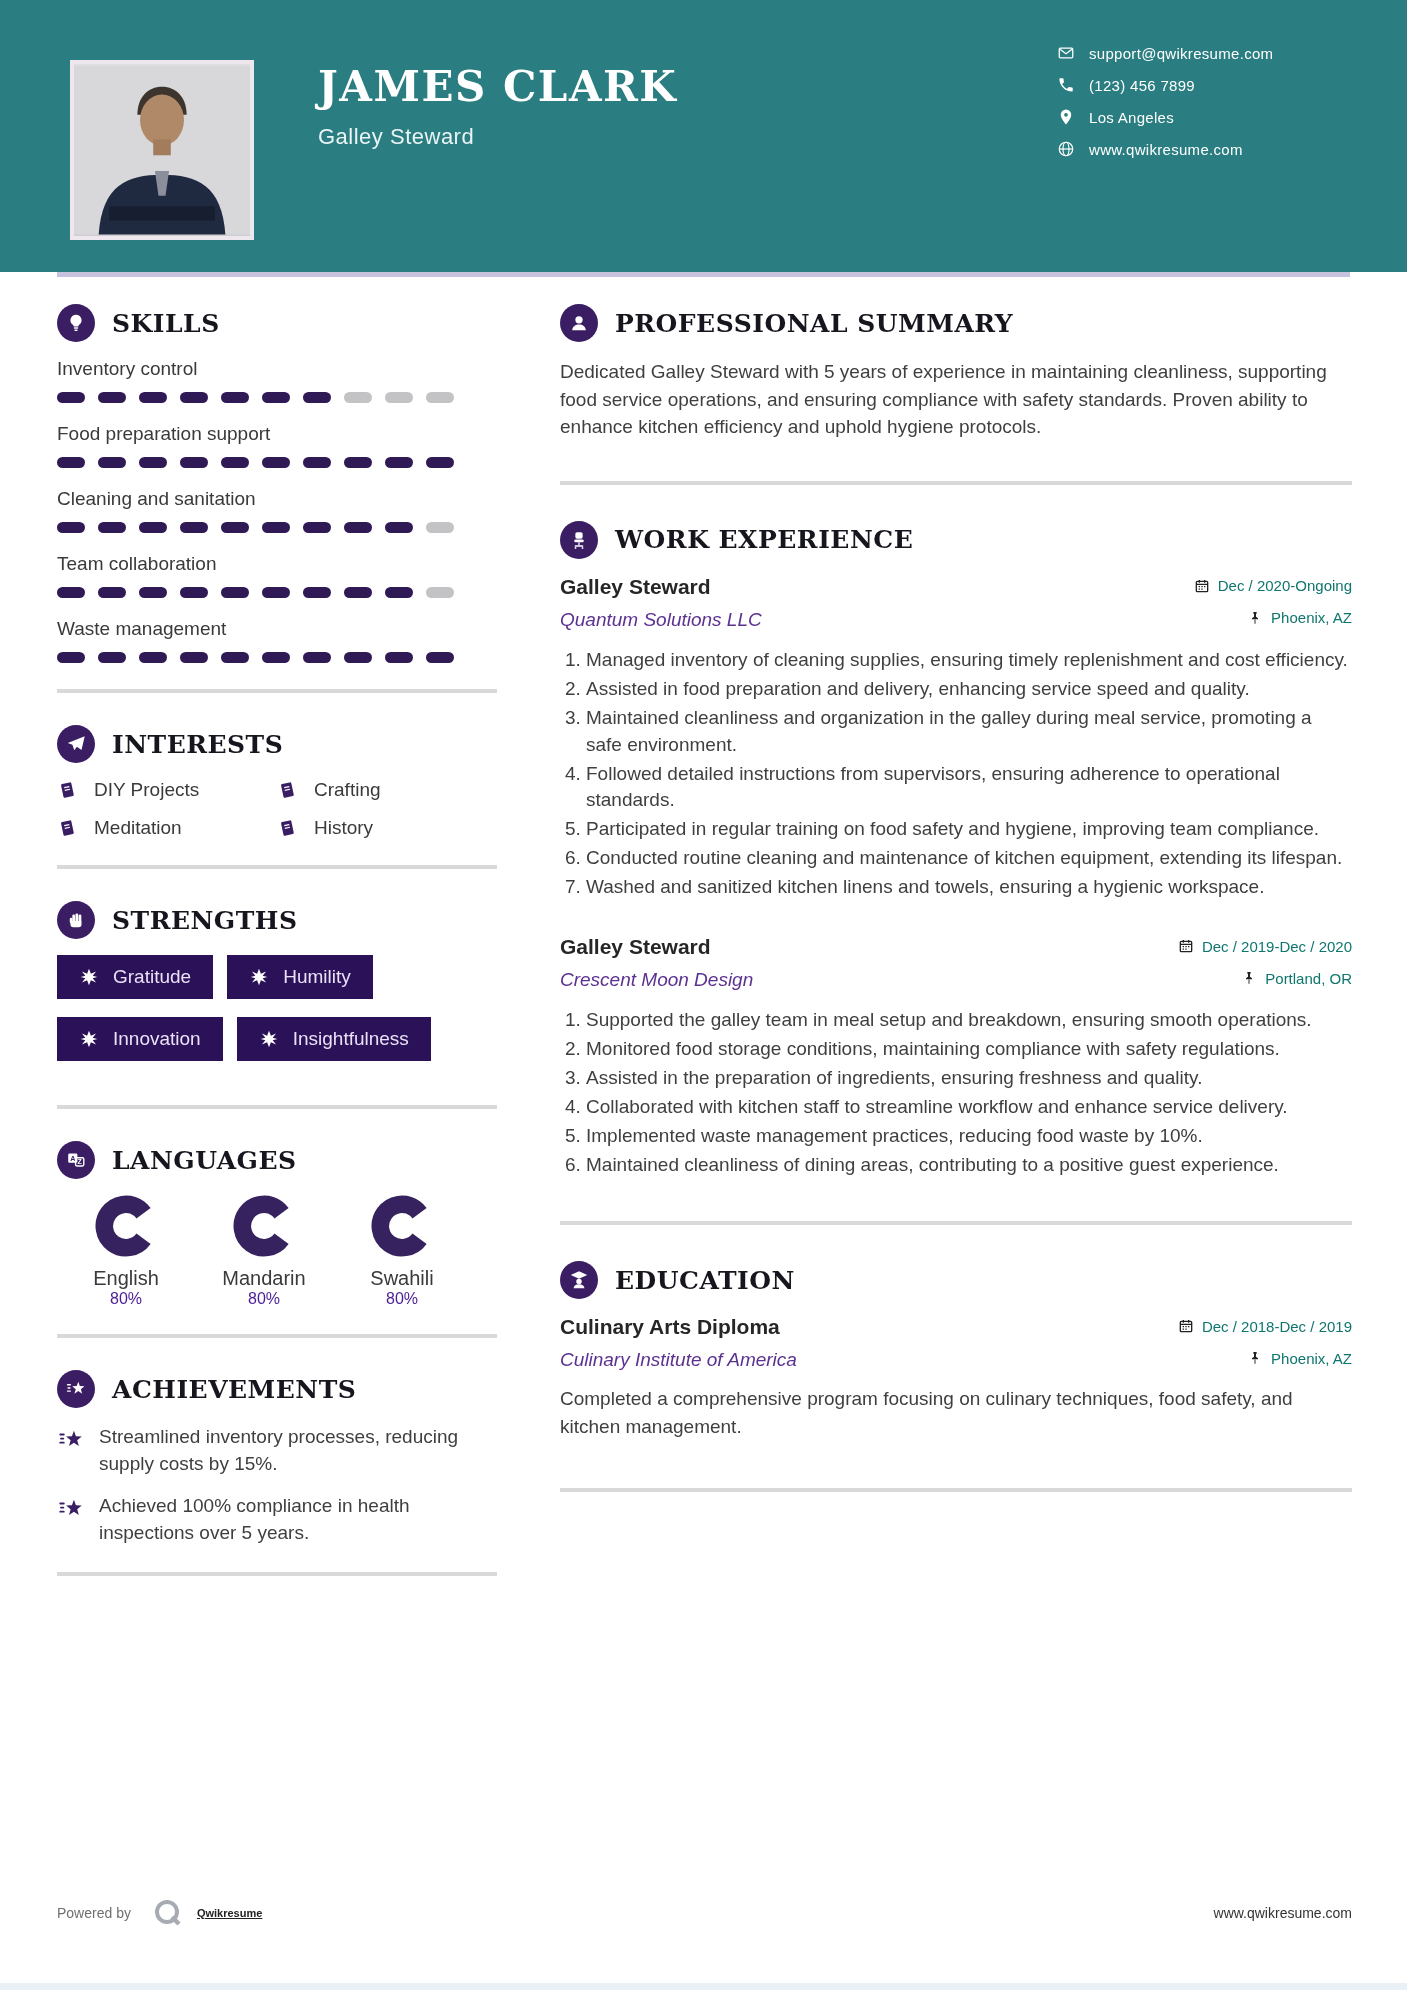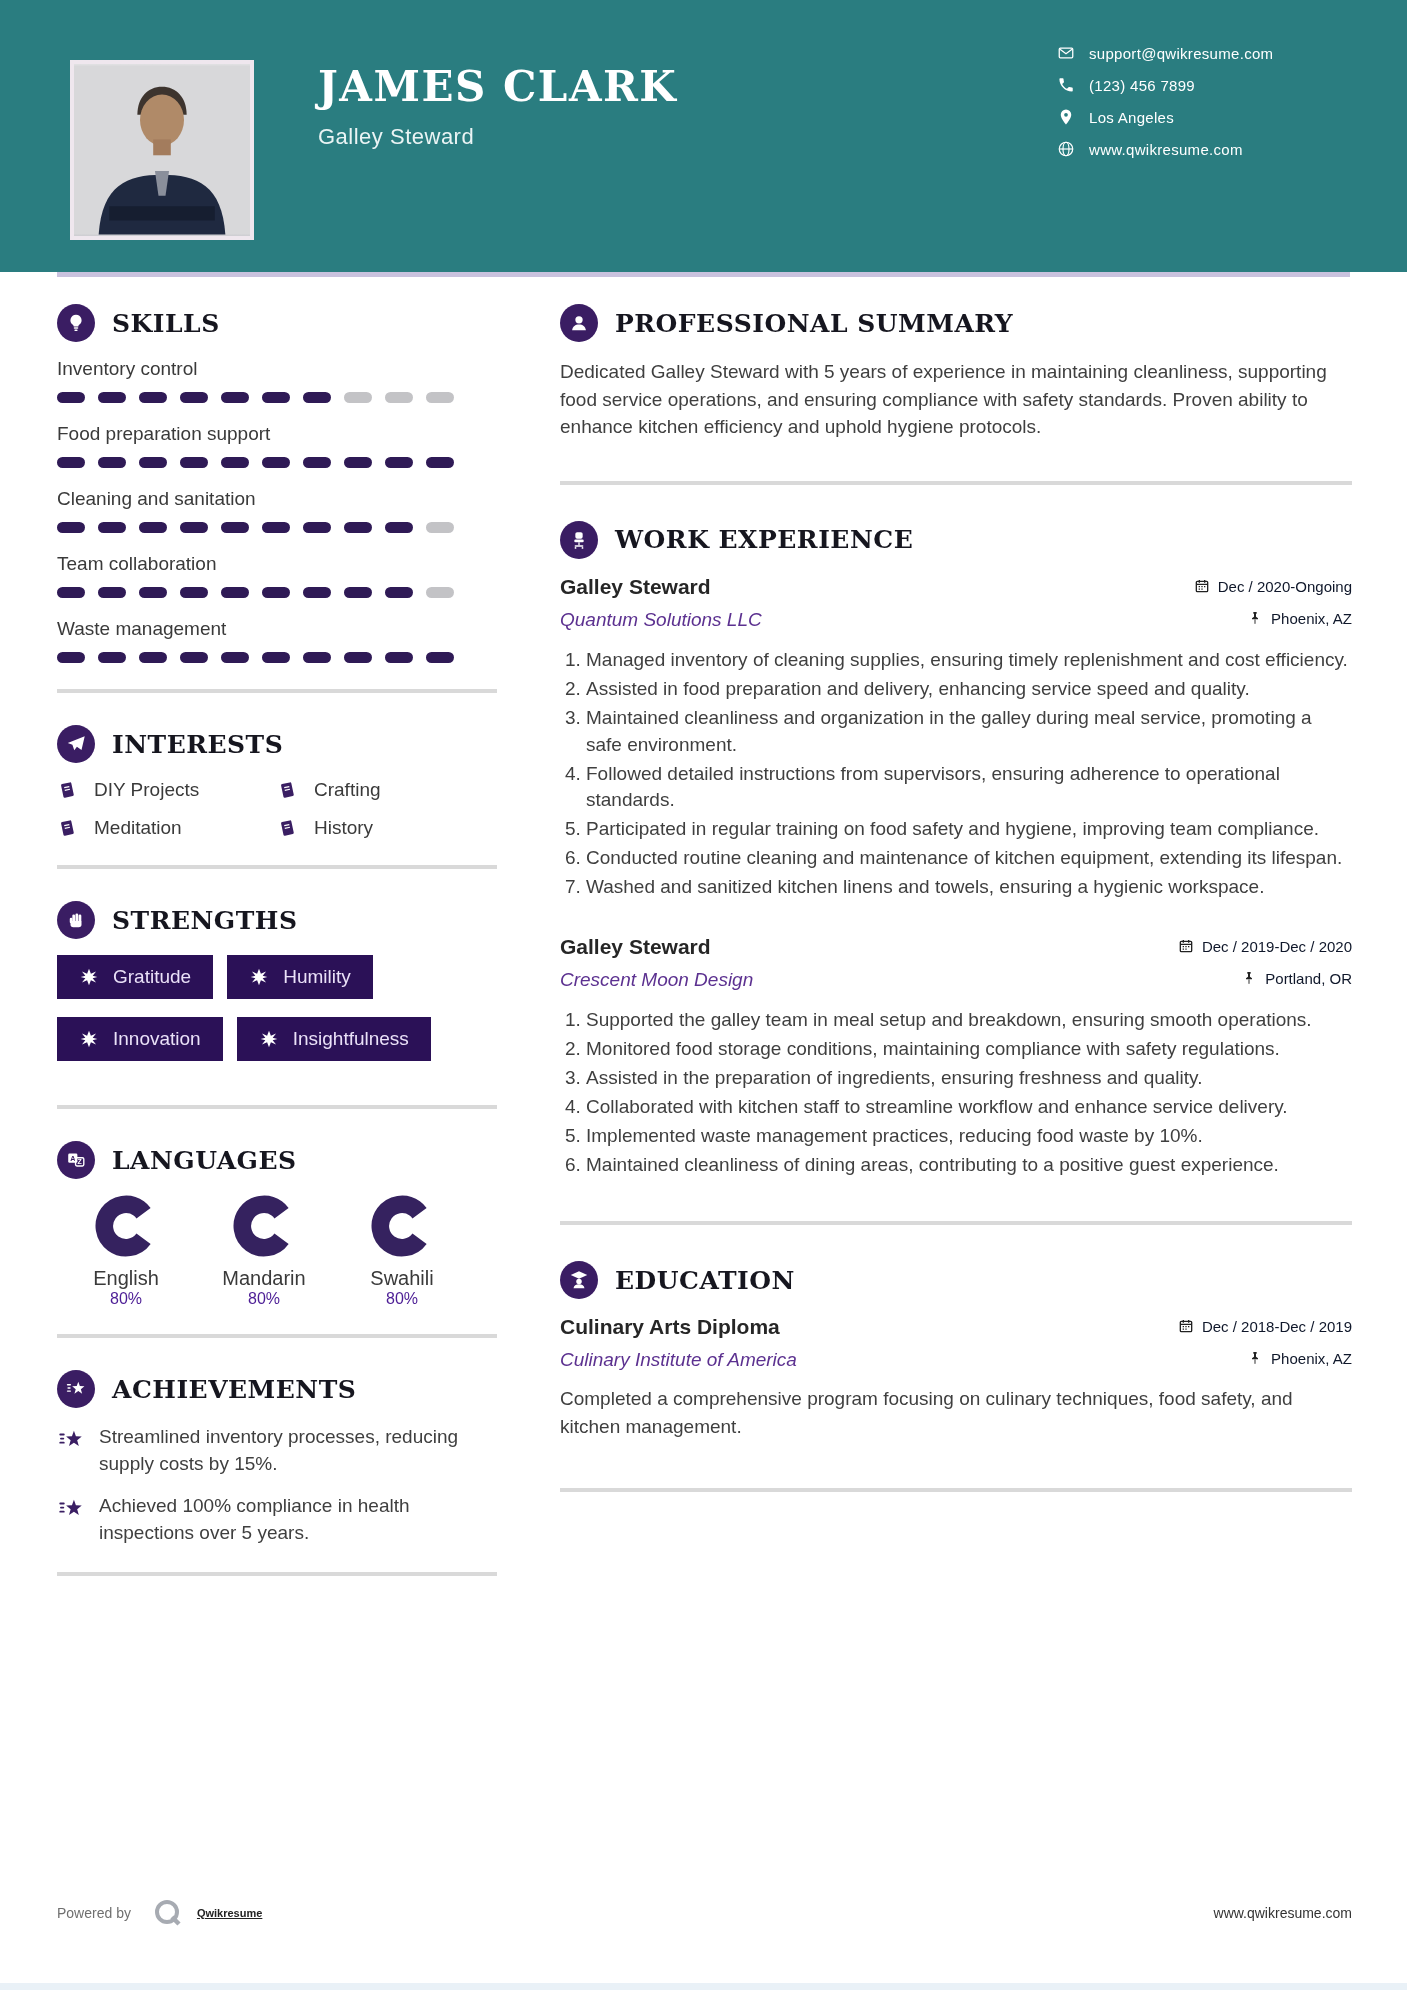--- a/index.html
+++ b/index.html
@@ -65,21 +65,21 @@
   .lang-name{font-size:20px;color:#3a3a3a;margin-top:10px;}
   .lang-pct{font-size:16px;color:#4c1d95;}
   
   .ach-item{display:flex;align-items:flex-start;font-size:19px;color:#3f3f3f;line-height:1.4;margin-bottom:16px;}
   .ach-item .aicon{width:28px;height:28px;margin-right:14px;flex:0 0 28px;display:inline-flex;margin-top:2px;}
   
   .body-text{font-size:19px;line-height:1.45;color:#3f3f3f;}
   .job{margin-top:26px;}
   .job-row{display:flex;justify-content:space-between;align-items:baseline;}
   .job-title{font-size:21px;font-weight:bold;color:#262626;}
-  .job-meta{font-size:15px;color:#0f172a;display:flex;align-items:flex-start;white-space:nowrap;}
+  .job-meta{font-size:15px;color:#0f766e;display:flex;align-items:center;white-space:nowrap;}
   .job-meta .micon{width:16px;height:16px;margin-right:8px;display:inline-flex;}
   .company{font-size:19px;color:#5c3190;margin-top:10px;font-style:italic;}
   ol.bullets{margin:16px 0 0 0;padding-left:26px;}
   ol.bullets li{font-size:19px;line-height:1.42;color:#3f3f3f;margin-bottom:2px;}
   .edu-desc{margin-top:14px;}
   
   .footer{position:absolute;left:57px;right:55px;top:1898px;display:flex;justify-content:space-between;align-items:center;}
   .powered{display:flex;align-items:center;}
   .powered-label{font-size:14px;color:#6f6f6f;margin-right:22px;}
   .qlogo{width:30px;height:30px;margin-right:14px;display:inline-flex;}

